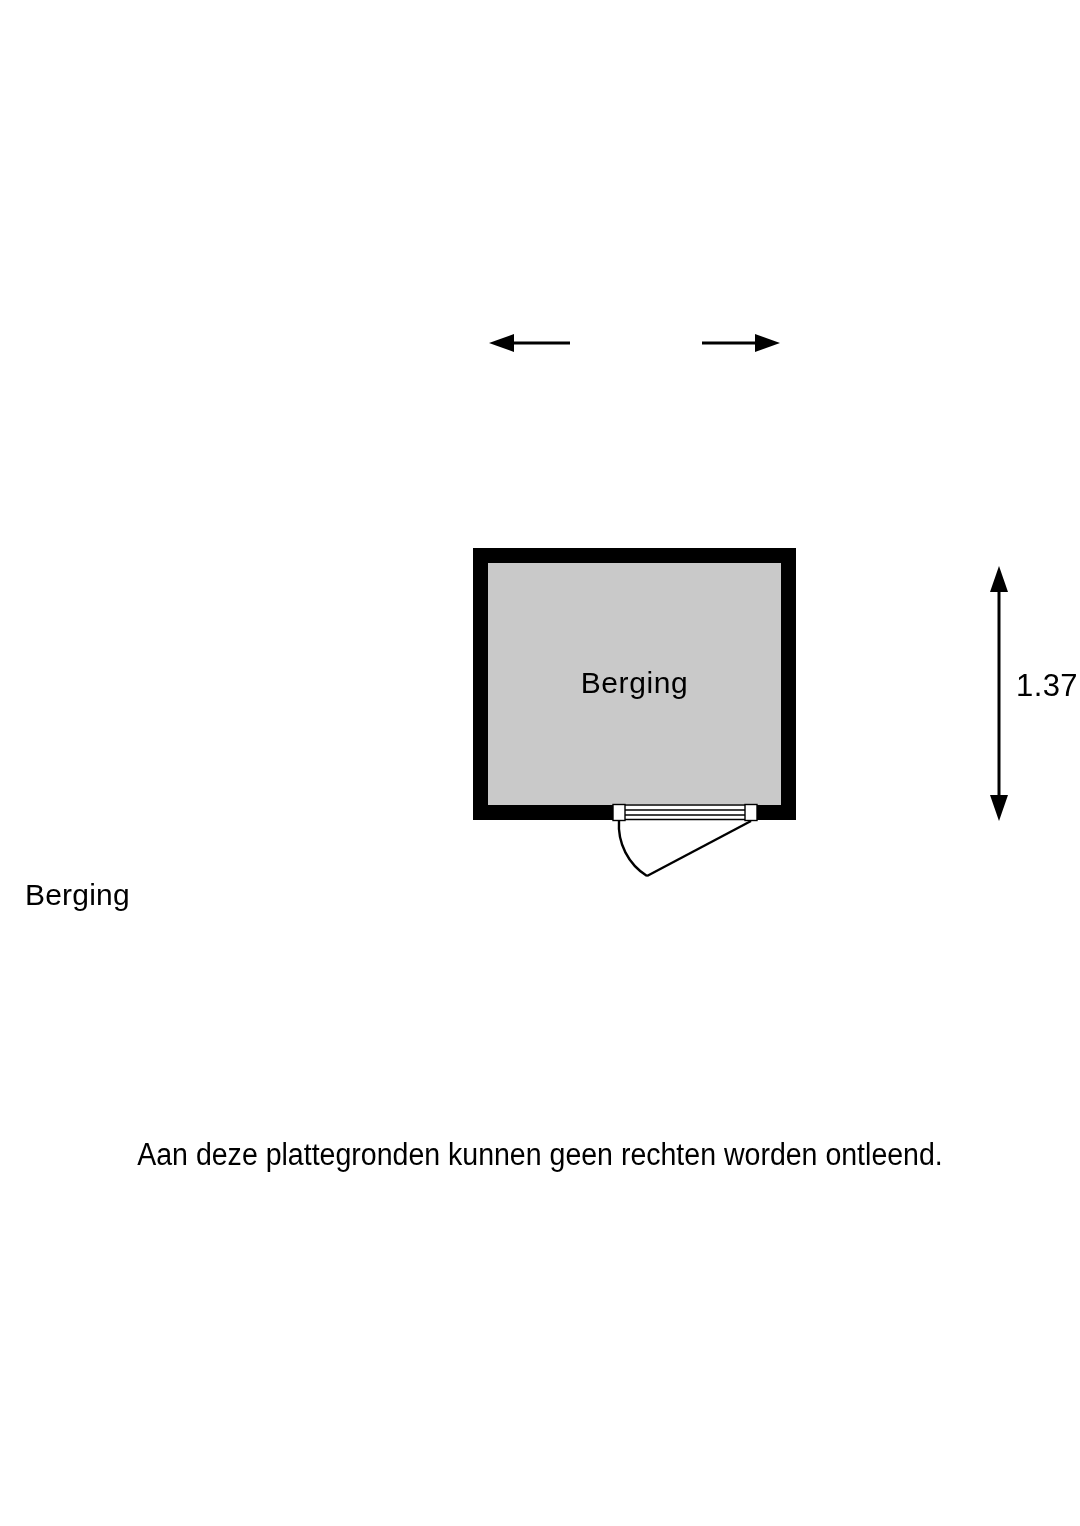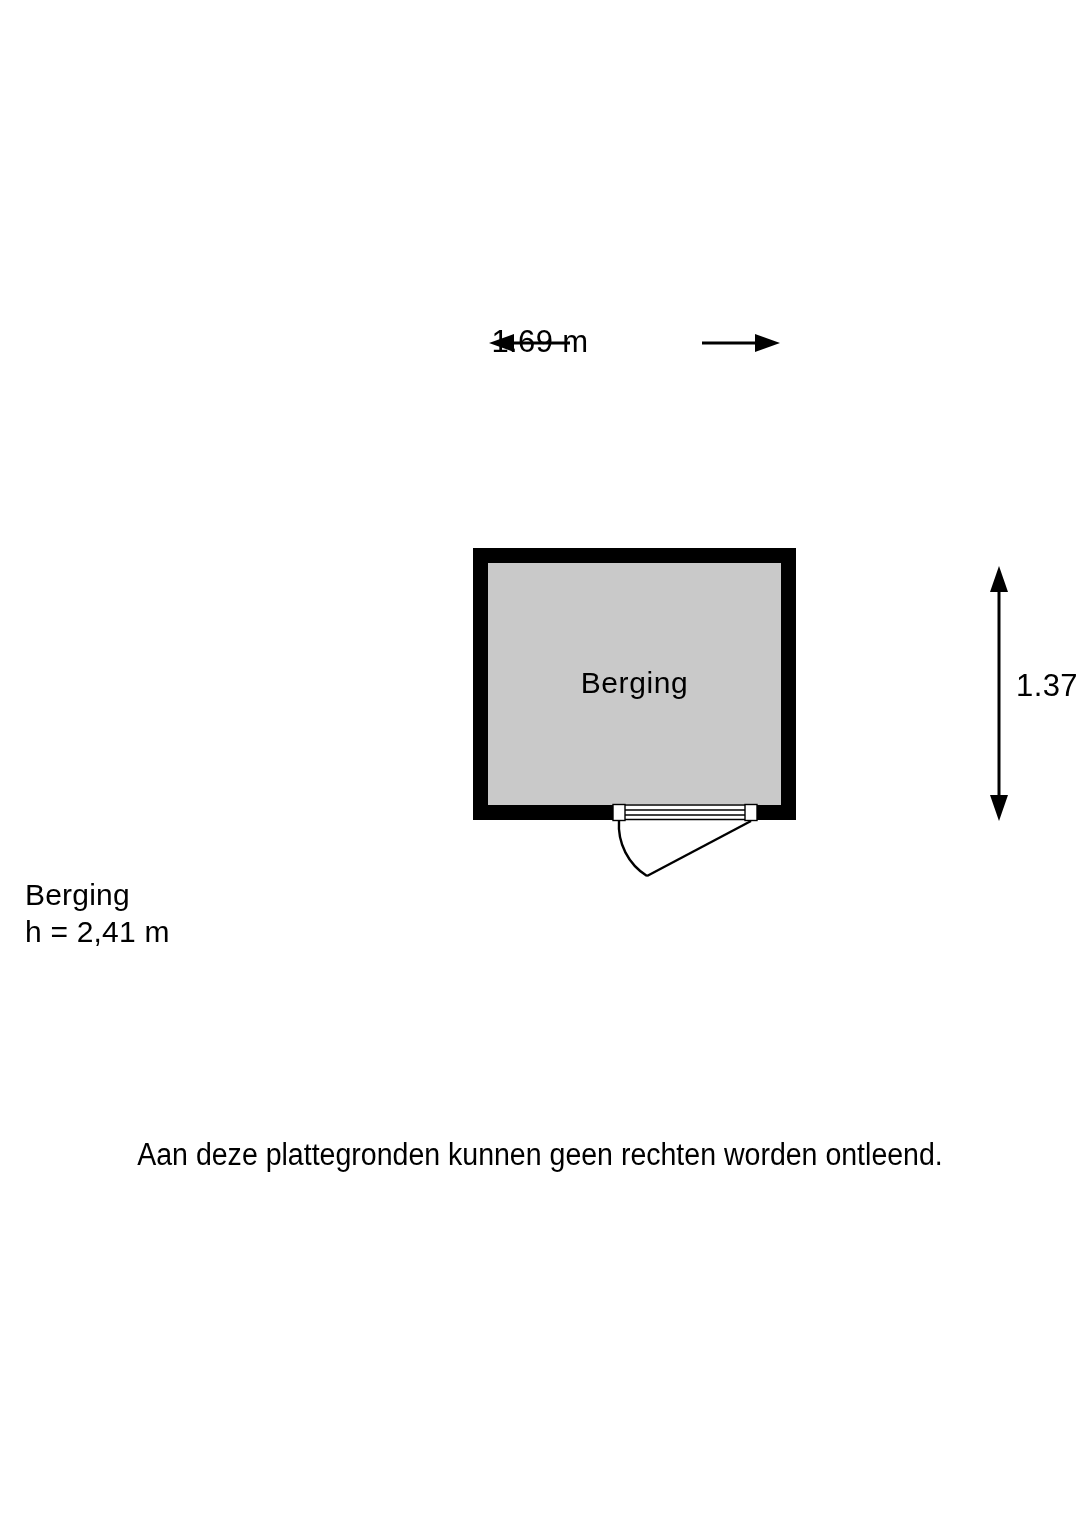--- a/index.html
+++ b/index.html
@@ -129,26 +129,24 @@
       <rect x="745" y="804.5" width="12" height="16" fill="#ffffff" stroke="#000000" stroke-width="1.4"></rect>
     </g>
 
     <g>
       <path d="M 619 821 A 60 60 0 0 0 647 876" fill="none" stroke="#000000" stroke-width="2.4"></path>
       <line x1="647" y1="876" x2="751" y2="821" stroke="#000000" stroke-width="2.4"></line>
     </g>
 
   </svg>
 
-  <div class="txt" id="dim-width-label">1.69 m</div>
 
   <div class="txt" id="dim-height-label">1.37 m</div>
 
   <div class="txt" id="room-name-label">Berging</div>
 
   <div id="legend-block">
     <div>Berging</div>
-    <div>h = 2,41 m</div>
   </div>
 
   <div class="txt" id="disclaimer-text">Aan deze plattegronden kunnen geen rechten worden ontleend.</div>
 
 </div>
 
 </body></html>

